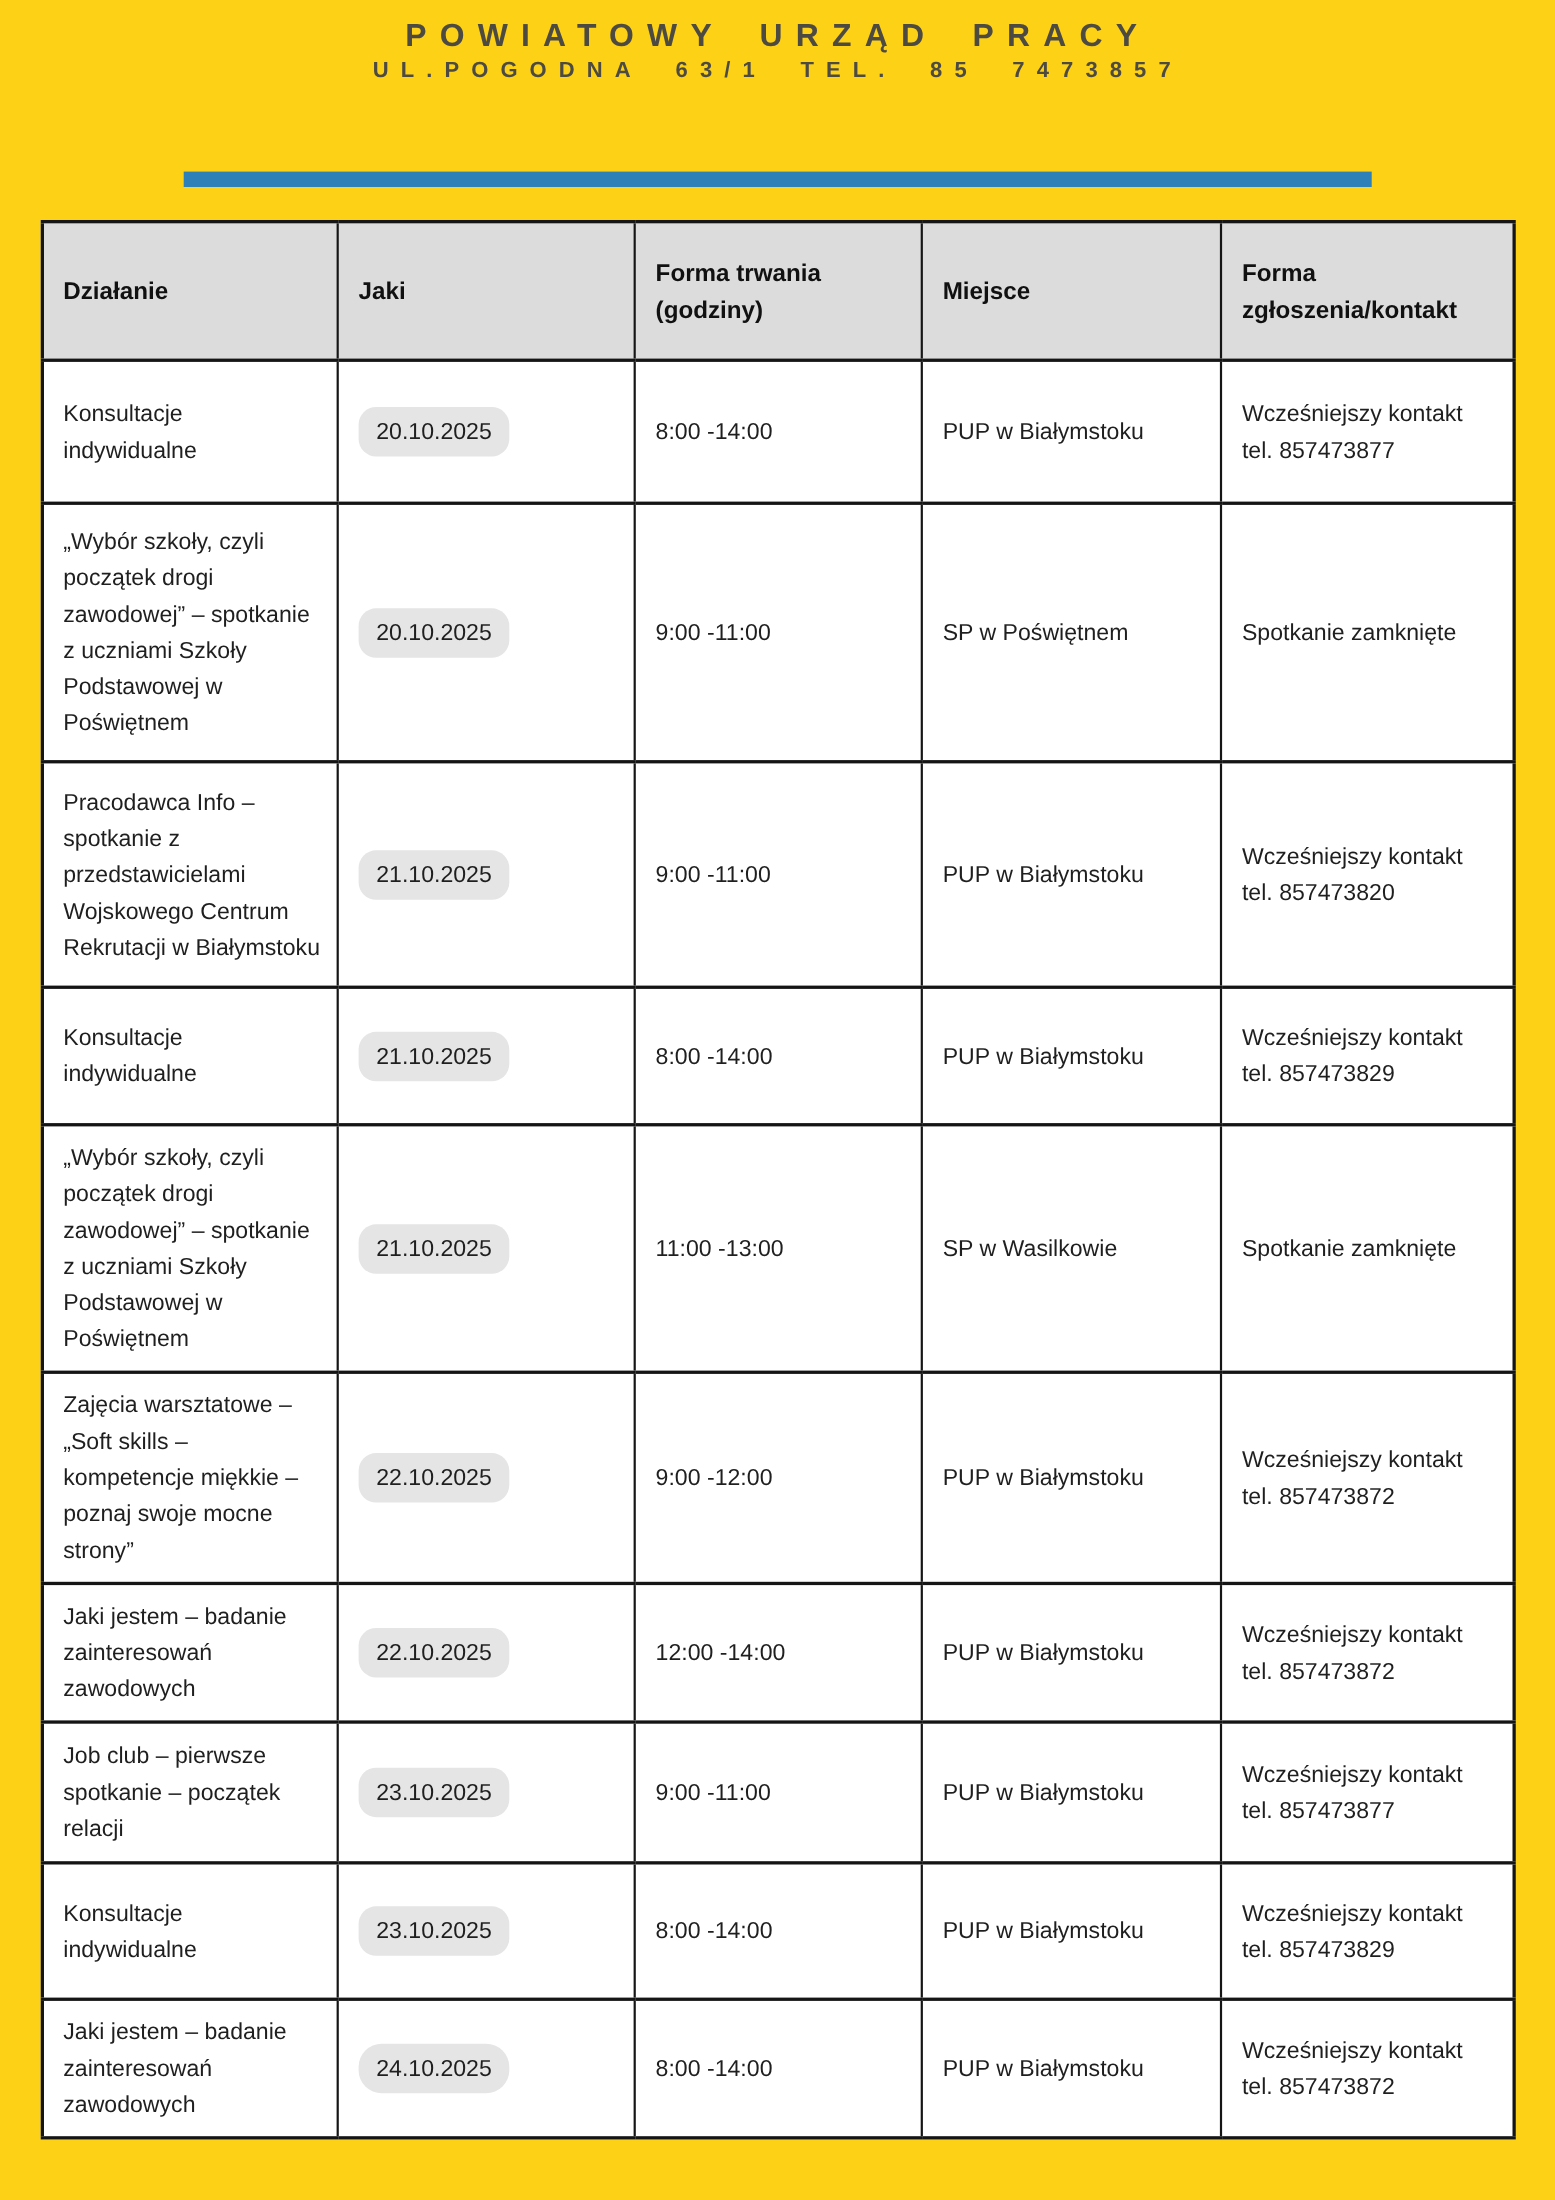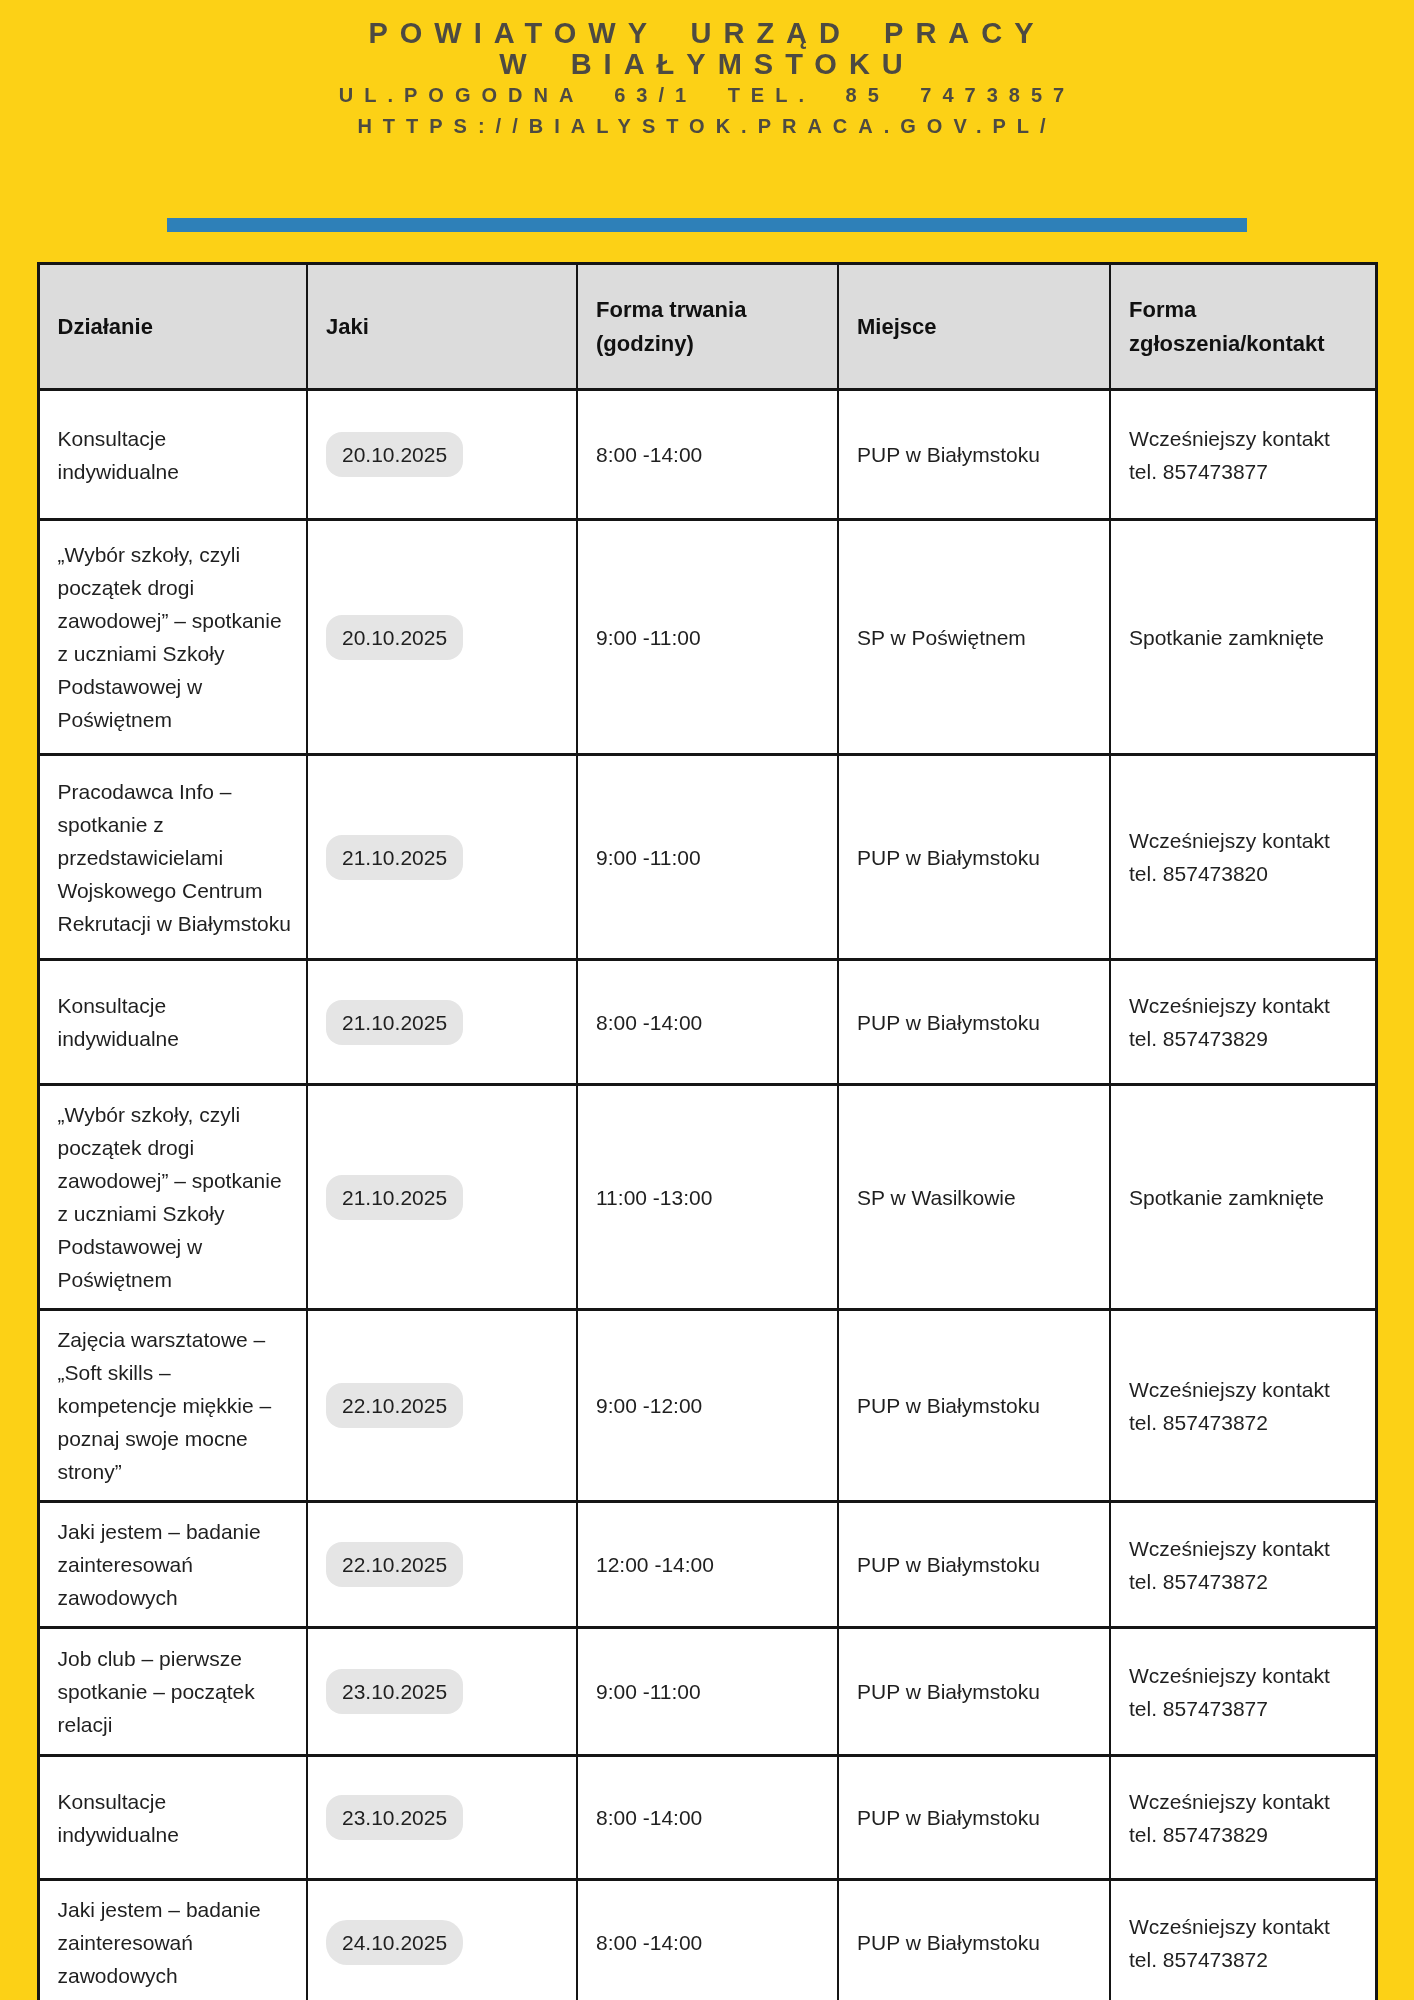--- a/index.html
+++ b/index.html
@@ -71,23 +71,21 @@
   .rh7{height:124px;}
   .rh8{height:128px;}
   .rh9{height:124px;}
   .rh10{height:124px;}
 </style>
 </head>
 <body style="background: rgb(252, 209, 22);">
 
 <header class="top" style="color: rgb(77, 74, 66);">
   <div class="hline hl-1">POWIATOWY URZĄD PRACY</div>
-  <div class="hline hl-1">W BIAŁYMSTOKU</div>
   <div class="hline hl-2">UL.POGODNA 63/1 TEL. 85 7473857</div>
-  <div class="hline hl-2">HTTPS://BIALYSTOK.PRACA.GOV.PL/</div>
 </header>
 
 <div class="accent-bar" style="background: rgb(46, 128, 184);"></div>
 
 <table class="schedule">
   <colgroup>
     <col style="width:269px">
       <col style="width:270px">
       <col style="width:261px">
       <col style="width:272px">

